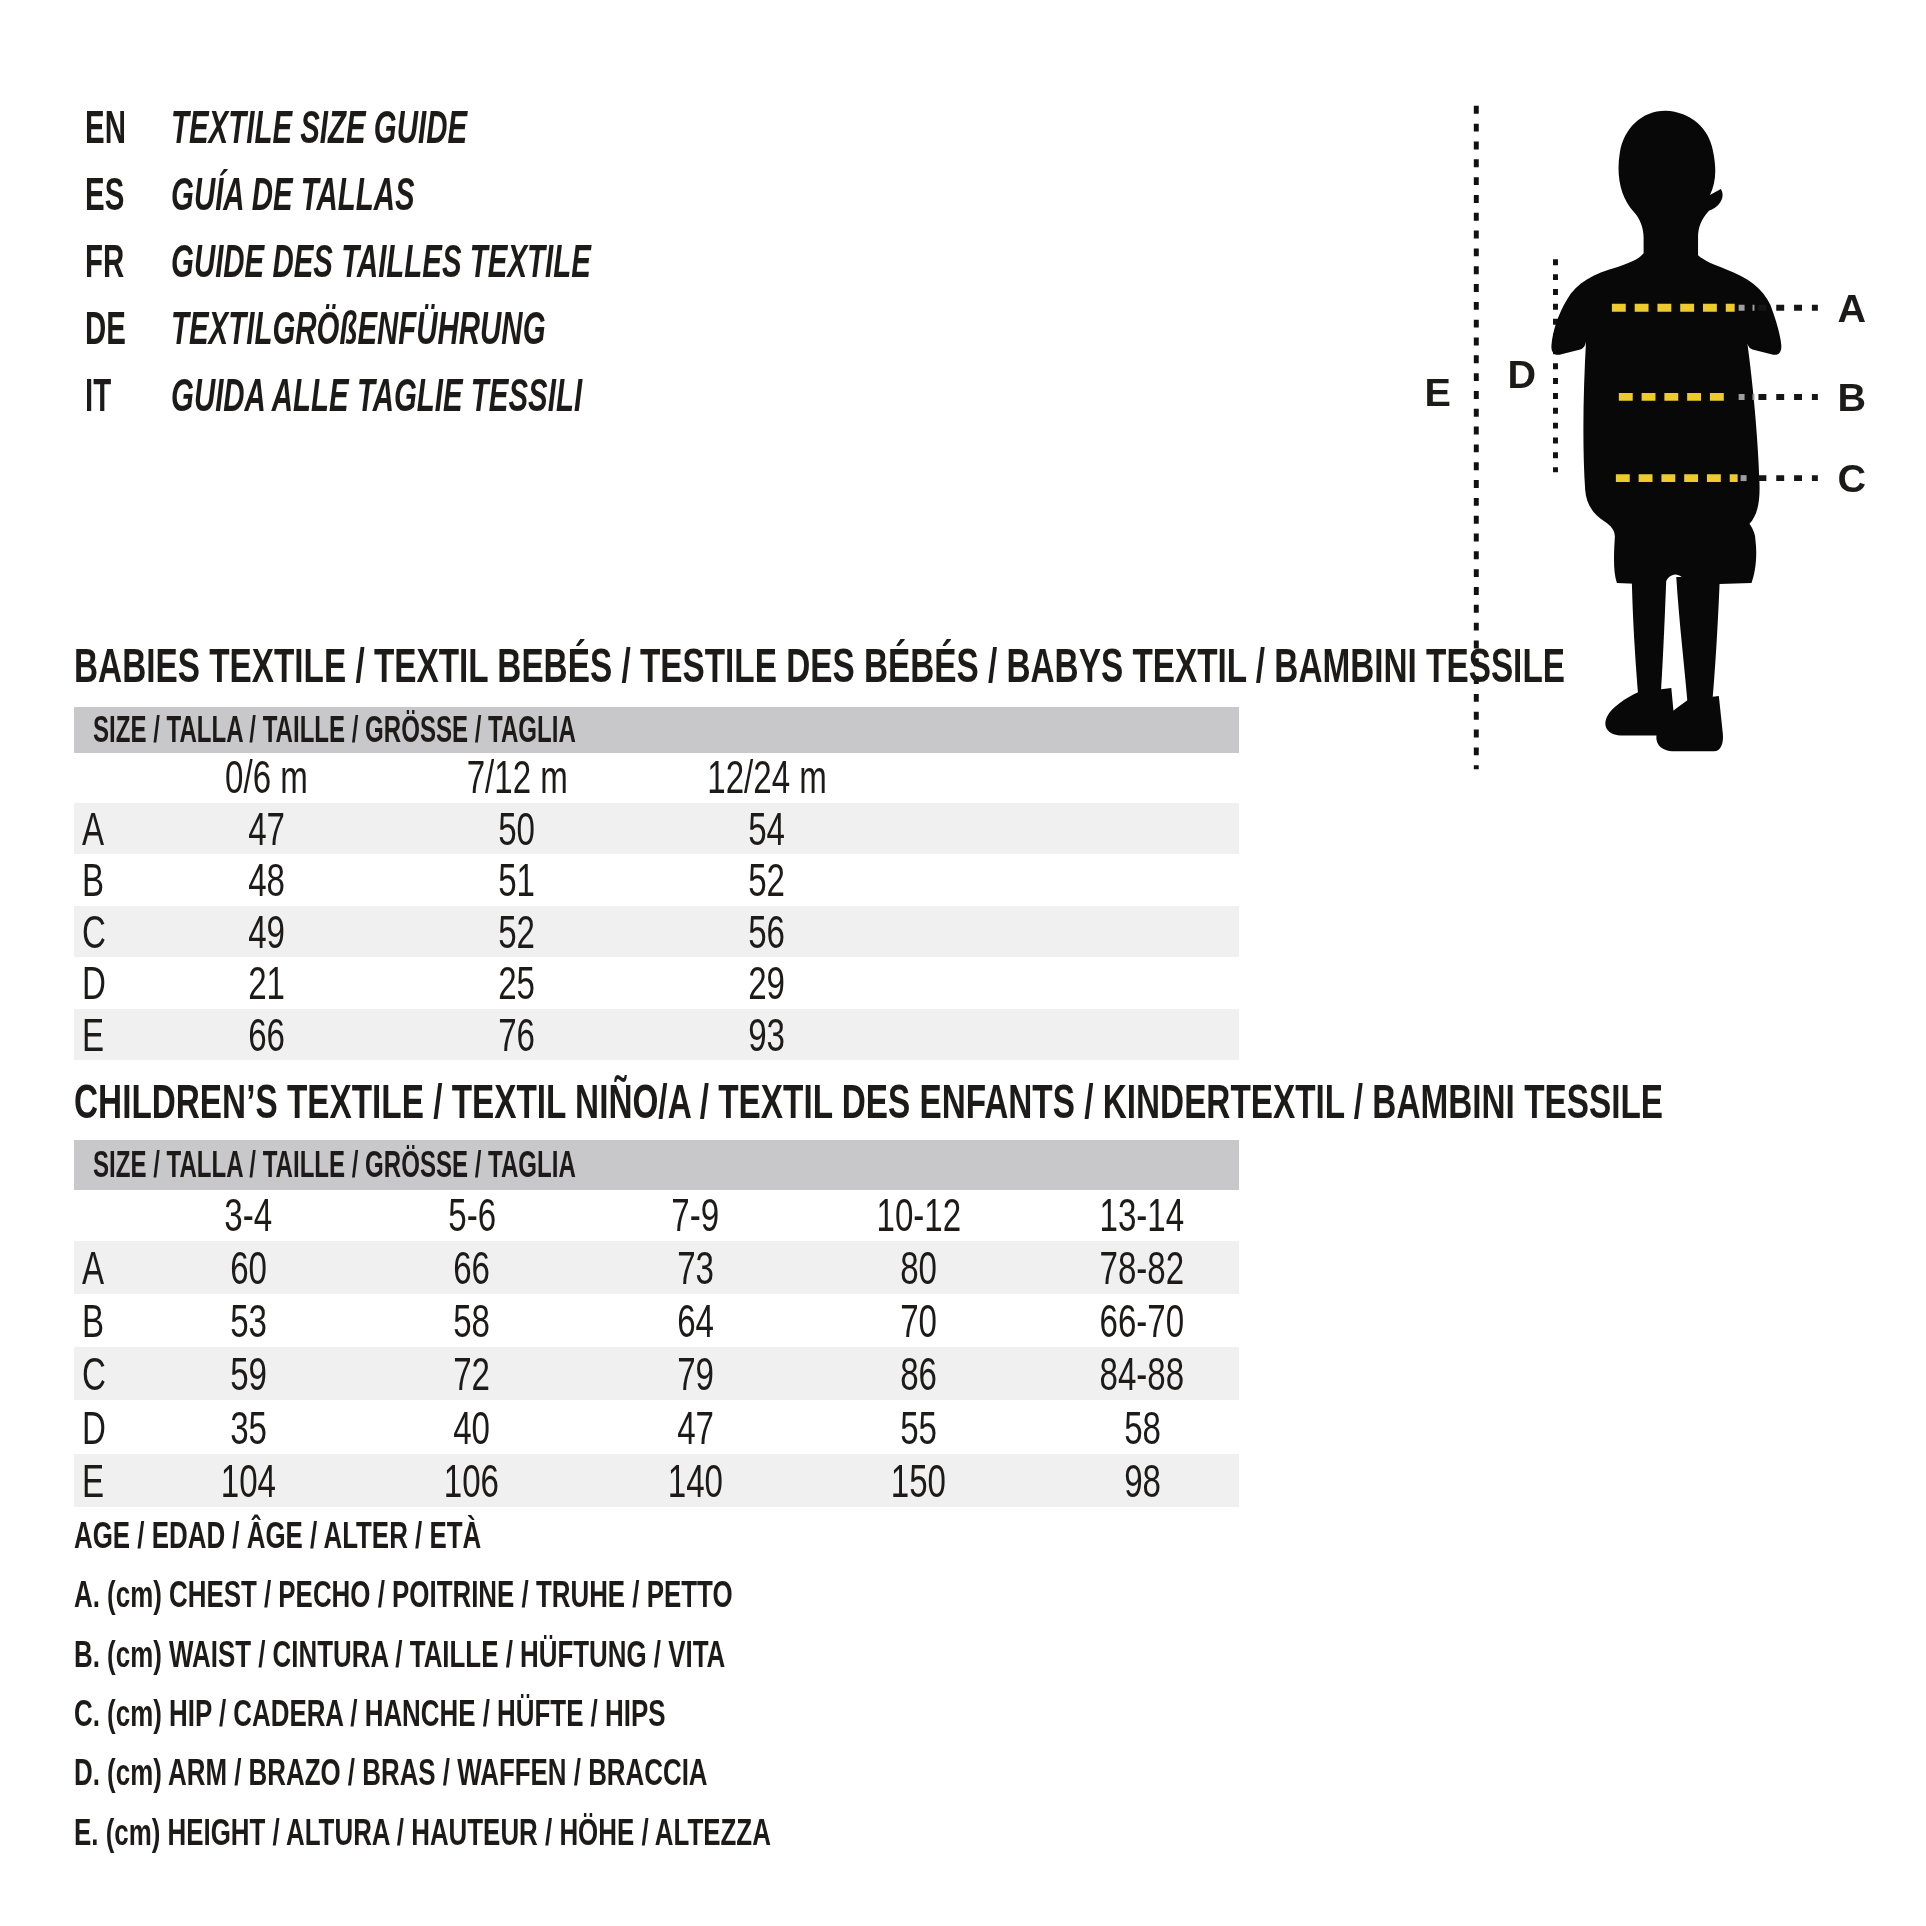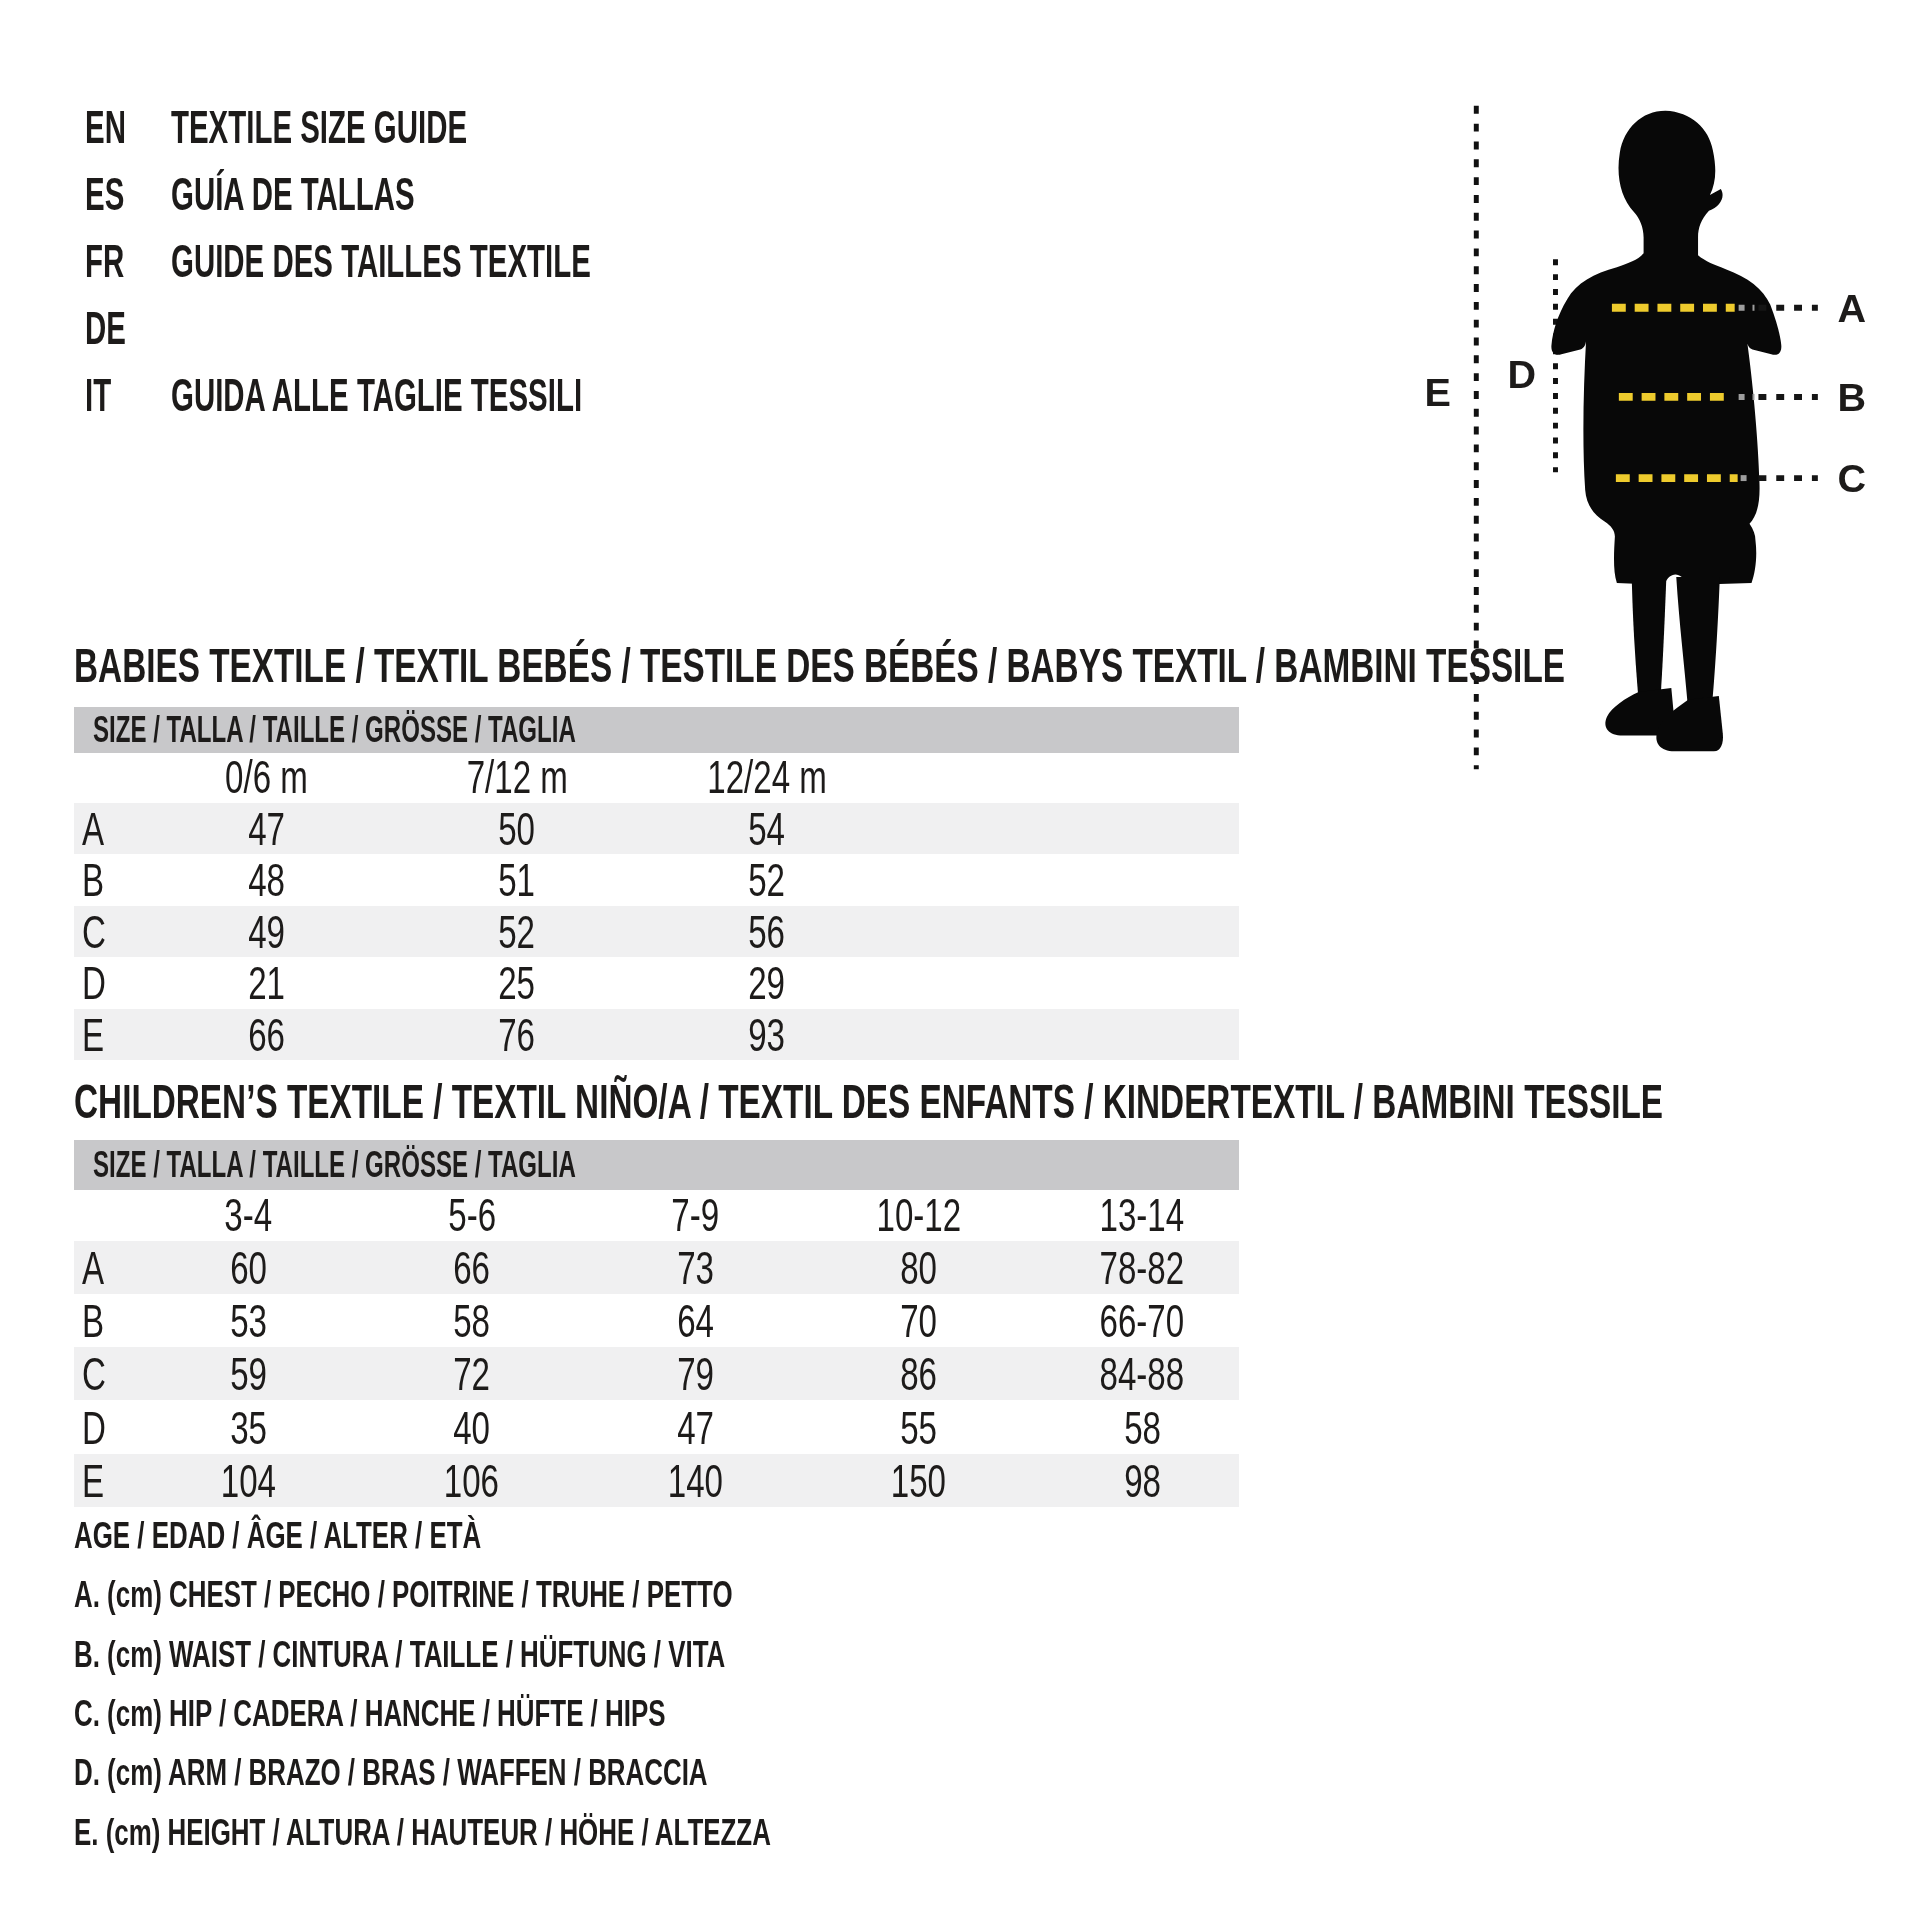--- a/index.html
+++ b/index.html
@@ -9,21 +9,21 @@
   }
   
   .cond   { display:inline-block; transform:scaleX(0.68); transform-origin:0 50%; white-space:nowrap; }
   .cond64 { display:inline-block; transform:scaleX(0.64); transform-origin:0 50%; white-space:nowrap; }
   .cond70 { display:inline-block; transform:scaleX(0.70); transform-origin:0 50%; white-space:nowrap; }
   .cond65 { display:inline-block; transform:scaleX(0.65); transform-origin:0 50%; white-space:nowrap; }
 
   
   .lang-row { position:absolute; left:85px; width:1287px; height:48px; font-size:46px; font-weight:bold; line-height:1; }
   .lang-code  { position:absolute; left:0; top:0; }
-  .lang-title { position:absolute; left:86px; top:0; }
+  .lang-title { position:absolute; left:86px; top:0;font-style:italic; }
 
   
   .sec-heading { position:absolute; left:74px; font-size:49px; font-weight:bold; line-height:1; }
 
   
   .size-bar {
     position:absolute; left:74px; width:1165px; height:46px; background:#c8c8ca;
     display:flex; align-items:center; padding-left:19px; box-sizing:border-box;
     font-size:37px; font-weight:bold;
   }
@@ -54,20 +54,21 @@
     <div class="lang-row" style="top:171px">
       <span class="lang-code"><span class="cond64">ES</span></span>
       <span class="lang-title"><span class="cond64">GUÍA DE TALLAS</span></span>
     </div>
     <div class="lang-row" style="top:238px">
       <span class="lang-code"><span class="cond64">FR</span></span>
       <span class="lang-title"><span class="cond64">GUIDE DES TAILLES TEXTILE</span></span>
     </div>
     <div class="lang-row" style="top:305px">
       <span class="lang-code"><span class="cond64">DE</span></span>
+      <span class="lang-title"><span class="cond64">TEXTILGRÖßENFÜHRUNG</span></span>
     </div>
     <div class="lang-row" style="top:372px">
       <span class="lang-code"><span class="cond64">IT</span></span>
       <span class="lang-title"><span class="cond64">GUIDA ALLE TAGLIE TESSILI</span></span>
     </div>
   </div>
 
   <svg class="figure-svg" viewBox="0 0 500 715">
 
     <line x1="71" y1="22" x2="71" y2="692" stroke="#111111" stroke-width="5" stroke-dasharray="8 10"></line>

